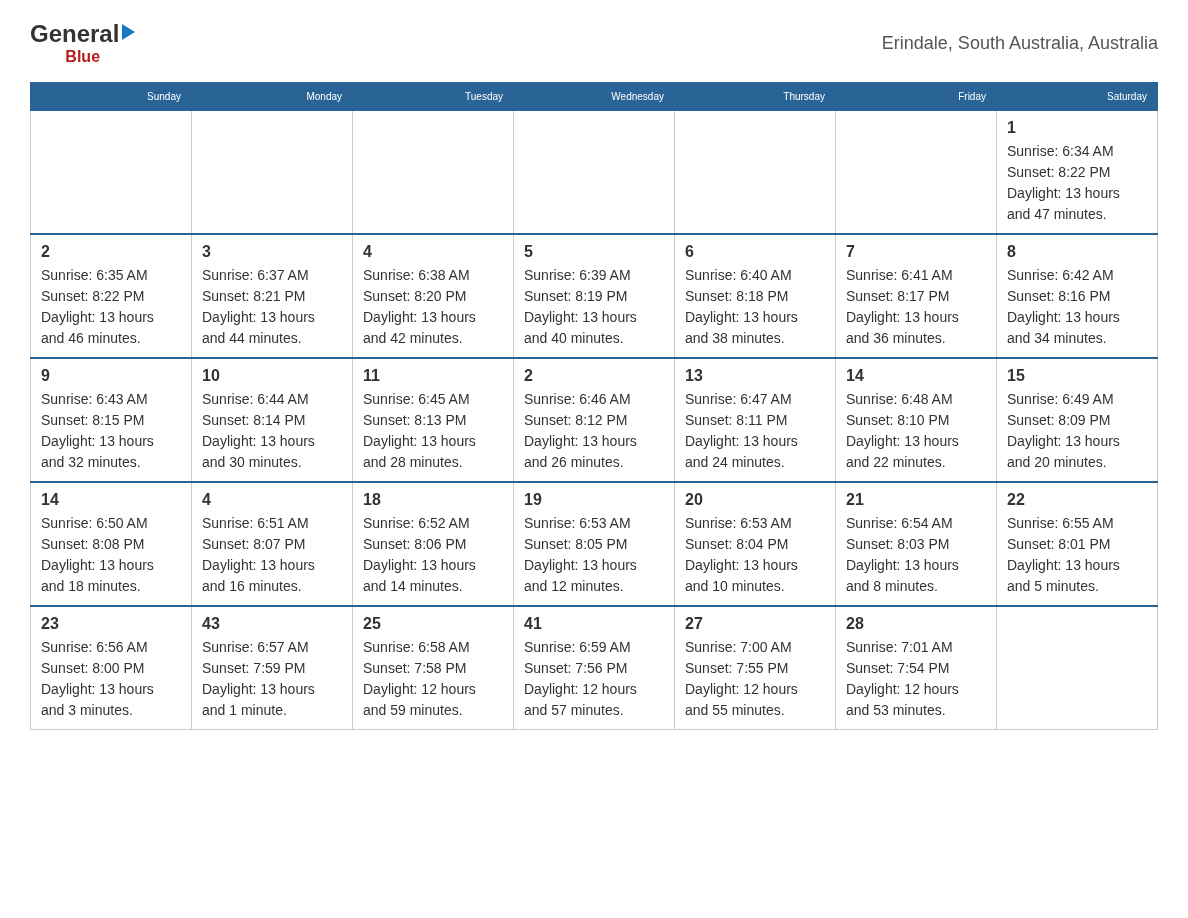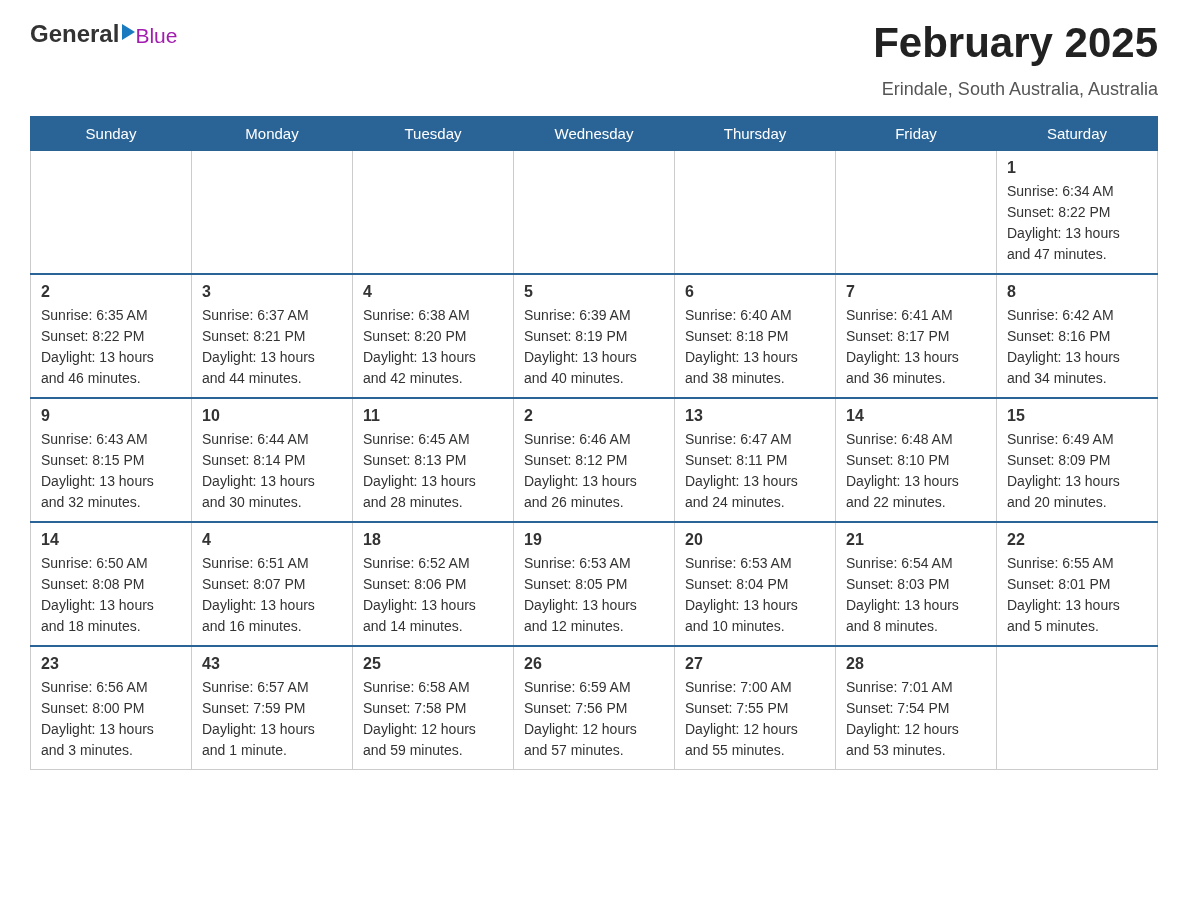--- a/index.html
+++ b/index.html
@@ -10,21 +10,22 @@
       color: #333;
     }
     .header {
       display: flex;
       justify-content: space-between;
       align-items: flex-start;
       margin-bottom: 16px;
     }
     .logo {
       display: flex;
-      align-items: flex-end;
+      flex-direction: column;
+      align-items: center;
     }
     .title-block {
       text-align: right;
     }
     .month-title {
       font-size: 42px;
       font-weight: bold;
       color: #222;
       line-height: 1.1;
     }
@@ -34,23 +35,23 @@
       margin-top: 13px;
     }
     .calendar {
       width: 100%;
       border-collapse: collapse;
       border: 1px solid #aaa;
     }
     .calendar th {
       background-color: #2a6496;
       color: #fff;
-      text-align: center;
+      text-align: right;
       padding: 8px 10px;
-      font-size: 15px;
+      font-size: 10px;
       font-weight: normal;
       border: 1px solid #2a6496;
     }
     .calendar td {
       vertical-align: top;
       padding: 8px 10px;
       border: 1px solid #ccc;
       min-height: 110px;
       width: 14.28%;
       font-size: 13px;
@@ -89,40 +90,39 @@
       height: 0;
       border-top: 8px solid transparent;
       border-bottom: 8px solid transparent;
       border-left: 13px solid #1a7abf;
       margin-left: 3px;
       vertical-align: middle;
       position: relative;
       top: -2px;
     }
     .logo-line2 {
-      color: #a21caf;
-      font-size: 21px;
-      font-weight: normal;
+      color: #b91c1c;
+      font-size: 16px;
+      font-weight: bold;
     }
   </style>
 </head>
 <body>
 
 <div class="header">
   <div class="logo">
     <div class="logo-wrapper">
       <span class="logo-general">General</span>
       <span class="logo-arrow"></span>
     </div>
     <div>
       <span class="logo-line2">Blue</span>
     </div>
   </div>
   <div class="title-block">
-    <div class="month-title">February 2025</div>
     <div class="location-title">Erindale, South Australia, Australia</div>
   </div>
 </div>
 
 <table class="calendar">
   <thead>
     <tr>
       <th>Sunday</th>
       <th>Monday</th>
       <th>Tuesday</th>
@@ -242,21 +242,21 @@
         </td>
         <td>
           <span class="day-number">43</span>
           <div class="day-info">Sunrise: 6:57 AM<br>Sunset: 7:59 PM<br>Daylight: 13 hours and 1 minute.</div>
         </td>
         <td>
           <span class="day-number">25</span>
           <div class="day-info">Sunrise: 6:58 AM<br>Sunset: 7:58 PM<br>Daylight: 12 hours and 59 minutes.</div>
         </td>
         <td>
-          <span class="day-number">26</span>
+          <span class="day-number">41</span>
           <div class="day-info">Sunrise: 6:59 AM<br>Sunset: 7:56 PM<br>Daylight: 12 hours and 57 minutes.</div>
         </td>
         <td>
           <span class="day-number">27</span>
           <div class="day-info">Sunrise: 7:00 AM<br>Sunset: 7:55 PM<br>Daylight: 12 hours and 55 minutes.</div>
         </td>
         <td>
           <span class="day-number">28</span>
           <div class="day-info">Sunrise: 7:01 AM<br>Sunset: 7:54 PM<br>Daylight: 12 hours and 53 minutes.</div>
         </td>

